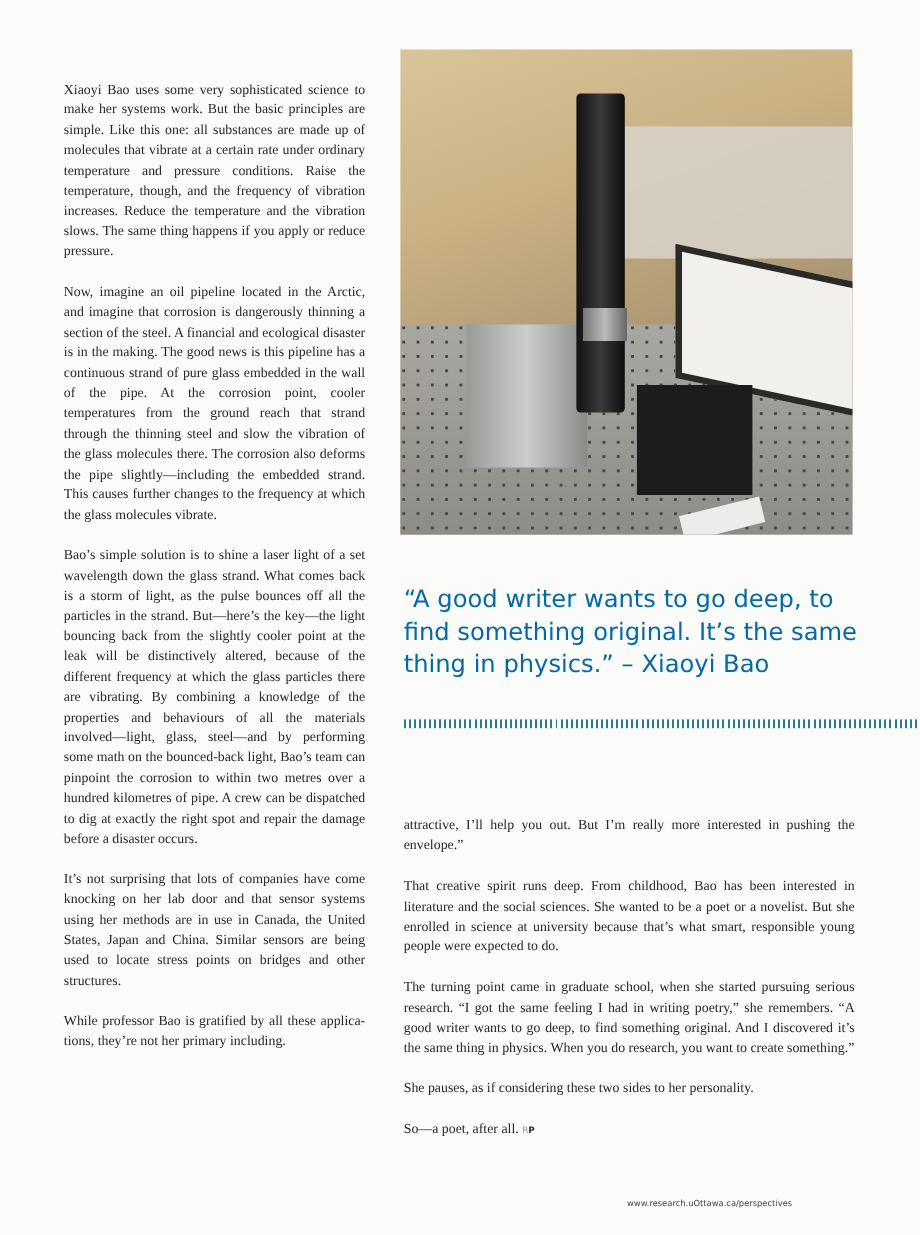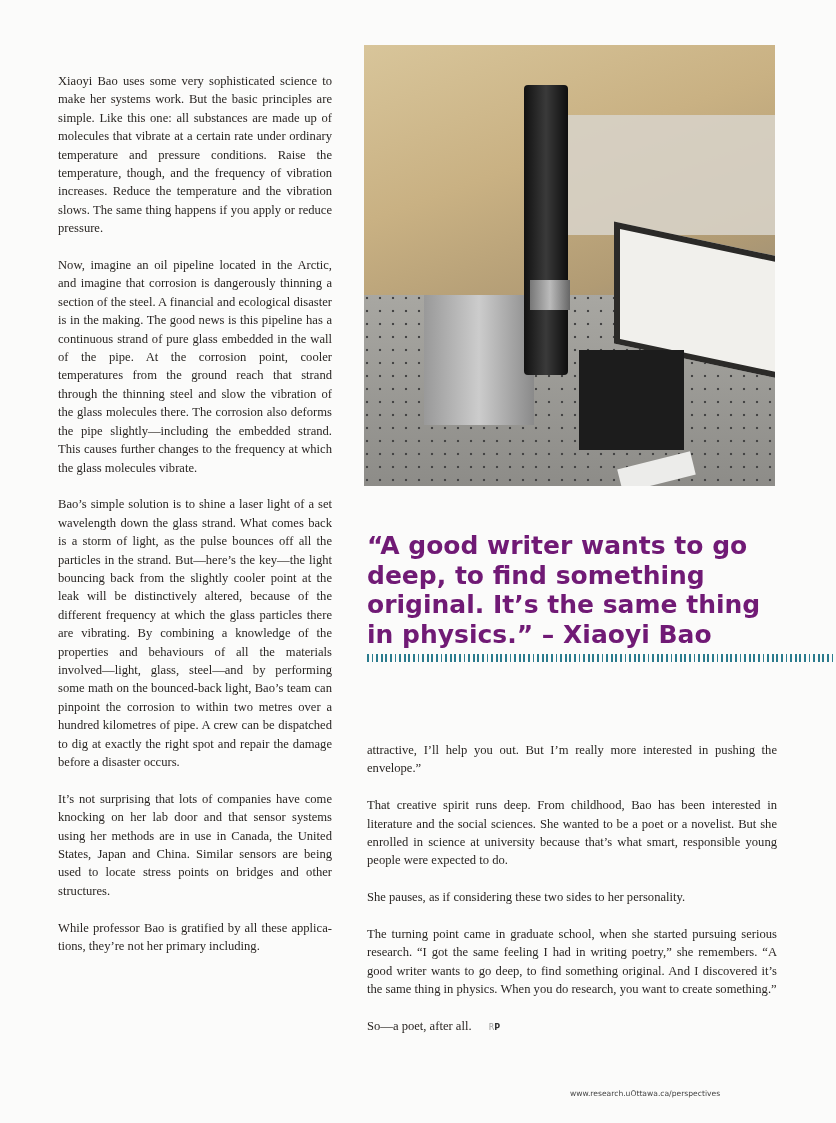--- a/index.html
+++ b/index.html
@@ -25,35 +25,35 @@
     background: #f1f0ec; border: 6px solid #2b2a28; transform: skewY(12deg);
   }
   .photo .cabinet { position: absolute; left: 200px; top: 70px; width: 211px; height: 120px; background: #d7d2c6; opacity: .9; }
   .photo .tube { position: absolute; left: 160px; top: 40px; width: 44px; height: 290px; background: linear-gradient(90deg,#111,#3a3a3a,#0e0e0e); border-radius: 4px; }
   .photo .lens { position: absolute; left: 166px; top: 235px; width: 40px; height: 30px; background: linear-gradient(90deg,#777,#bbb,#666); }
   .photo .stage1 { position: absolute; left: 60px; top: 250px; width: 110px; height: 130px; background: linear-gradient(90deg,#999,#ccc,#8a8a8a); }
   .photo .stage2 { position: absolute; left: 215px; top: 305px; width: 105px; height: 100px; background: #1c1c1c; }
   .photo .label { position: absolute; left: 255px; top: 415px; width: 75px; height: 24px; background: #ececea; transform: rotate(-14deg); }
   .quote {
     position: absolute; left: 367px; top: 531px; width: 420px;
-    font-family: "DejaVu Sans", "Liberation Sans", sans-serif; font-weight: 700;
-    font-size: 25px; line-height: 29.5px; color: #701a75;
+    font-family: "DejaVu Sans", "Liberation Sans", sans-serif; font-weight: 400;
+    font-size: 22px; line-height: 29.5px; color: #0369a1;
   }
   .rule {
     position: absolute; left: 367px; top: 654px; width: 469px; height: 8px;
     background: repeating-linear-gradient(90deg, #2a7b8d 0 1.8px, transparent 1.8px 4.6px);
   }
   .col-right {
     position: absolute; left: 367px; top: 741px; width: 410px;
     font-size: 12.6px; line-height: 18.4px; text-align: justify;
   }
   .col-right p { margin: 0 0 18.4px 0; }
   .col-right p.tight { letter-spacing: -0.35px; }
   .rp-mark {
-    font-family: "DejaVu Sans", sans-serif; font-size: 8px; font-weight: bold; color: #333; margin-left: 14px;
+    font-family: "DejaVu Sans", sans-serif; font-size: 8px; font-weight: bold; color: #333; 
   }
   .rp-mark .r { color: #999; font-weight: normal; }
   .footer-url {
     position: absolute; left: 570px; top: 1089px;
     font-family: "DejaVu Sans", sans-serif; font-size: 7.6px; color: #444; text-align: center;
   }
   .page-num {
     position: absolute; left: 768px; top: 1088px;
     font-family: "DejaVu Sans", sans-serif; font-size: 8px; font-weight: bold; color: #222; margin-top: 44px;
   }
@@ -79,22 +79,22 @@
   <div class="stage2"></div>
   <div class="label"></div>
 </div>
 
 <div class="quote">“A good writer wants to go deep, to find something original. It’s the same thing in physics.” – Xiaoyi Bao</div>
 <div class="rule"></div>
 
 <div class="col-right">
   <p>attractive, I’ll help you out. But I’m really more interested in pushing the envelope.”</p>
   <p>That creative spirit runs deep. From childhood, Bao has been interested in literature and the social sciences. She wanted to be a poet or a novelist. But she enrolled in science at university because that’s what smart, responsible young people were expected to do.</p>
+  <p>The turning point came in graduate school, when she started pursuing serious research. “I got the same feeling I had in writing poetry,” she remembers. “A good writer wants to go deep, to find something original. And I discovered it’s the same thing in physics. When you do research, you want to create something.”</p>
   <p>She pauses, as if considering these two sides to her personality.</p>
-  <p>The turning point came in graduate school, when she started pursuing serious research. “I got the same feeling I had in writing poetry,” she remembers. “A good writer wants to go deep, to find something original. And I discovered it’s the same thing in physics. When you do research, you want to create something.”</p>
   <p>
     <span>So—a poet, after all.</span>
     <span class="rp-mark"><span class="r">R</span><span>P</span></span>
   </p>
 </div>
 
 <div class="footer-url">www.research.uOttawa.ca/perspectives</div>
 <div class="page-num">11</div>
 
 </body></html>

